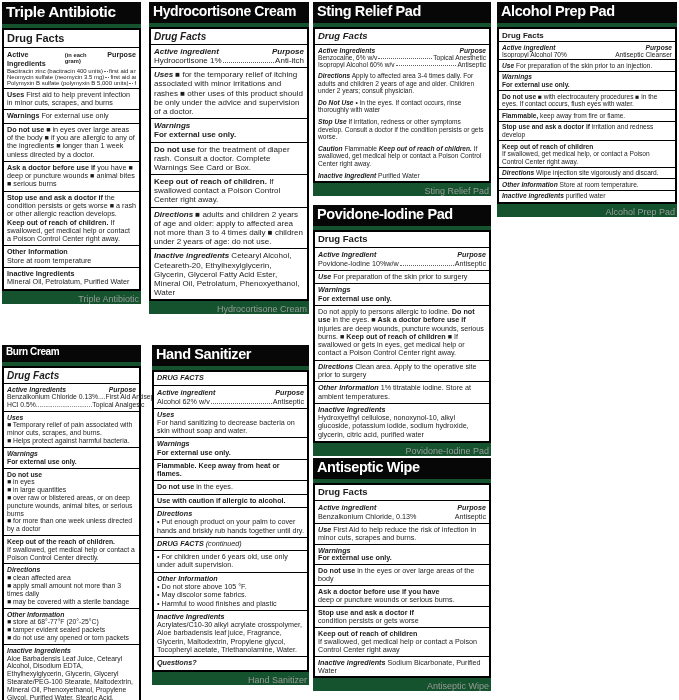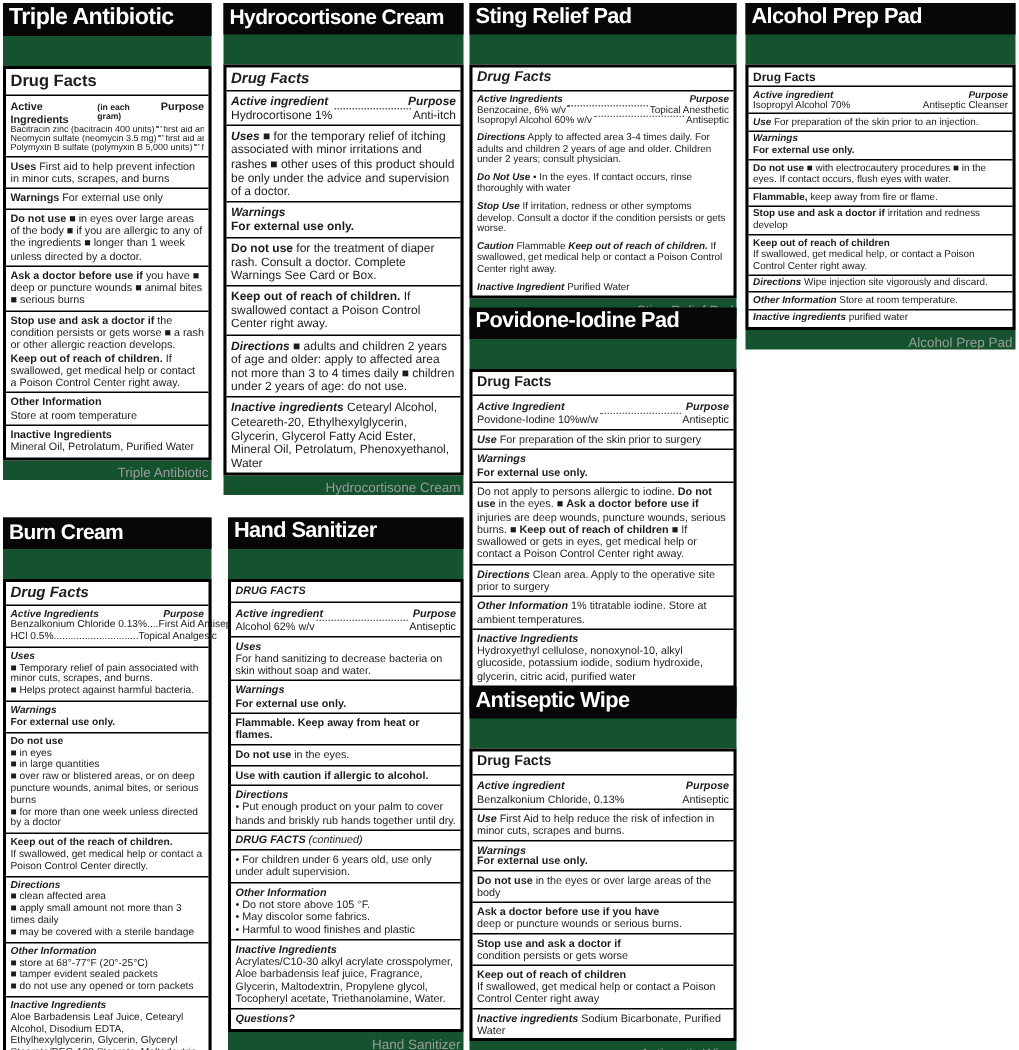--- a/index.html
+++ b/index.html
@@ -6,43 +6,43 @@
   body{
     width:679px;height:700px;position:relative;overflow:hidden;
     background:#ffffff;color:#1c1c1c;
     font-family:"Liberation Sans", sans-serif;
   }
   .panel{position:absolute;background:#14532d}
   .tbar{
     background:#070707;color:#fff;font-weight:bold;
     padding:2px 5px 4px 4px;letter-spacing:-0.4px;line-height:1.05;
   }
-  .box{border:2px solid #000;margin-top:20px;background:#fff}
+  .box{border:2px solid #000;margin-top:4px;background:#fff}
   .sec{padding:2px 3px}
   .sec.hr{border-top:1px solid #000}
   p{margin:0;line-height:1.15}
   .b{font-weight:bold}
   .i{font-style:italic}
   .sm{font-size:0.8em}
   .nw{white-space:nowrap}
   .cols{display:flex;align-items:baseline;gap:16px}
   .cols .right{margin-left:auto}
-  .row{display:flex;align-items:flex-start;overflow:hidden}
+  .row{display:flex;align-items:flex-end;overflow:hidden}
   .dots{flex:1;border-bottom:1px dotted #666;margin:0 1px 2px;min-width:4px}
   .sp{flex:1;min-width:6px}
   .cap{text-align:right;color:#9b9b9b;font-size:9px;margin-top:3px;padding-right:2px}
 
   
   .p-ta{left:2px;top:2px;width:139px;font-size:7.2px}
   .p-ta .tbar{font-size:15.5px}
   .p-ta .df p{font-size:11px}
   .p-ta .row{font-size:6px;white-space:nowrap}
 
   .p-bc{left:2px;top:345px;width:139px;font-size:6.8px;z-index:1}
-  .p-bc .tbar{font-size:14px}
+  .p-bc .tbar{font-size:10px}
   .p-bc .df p{font-size:10px}
   .p-bc .box{overflow:visible}
   .p-bc .nw{overflow:visible}
 
   .p-hc{left:149px;top:2px;width:160px;font-size:8px;z-index:2}
   .p-hc .tbar{font-size:14px}
   .p-hc .df p{font-size:10px}
 
   .p-hs{left:152px;top:345px;width:157px;font-size:7.2px;z-index:2}
   .p-hs .tbar{font-size:14.5px}

